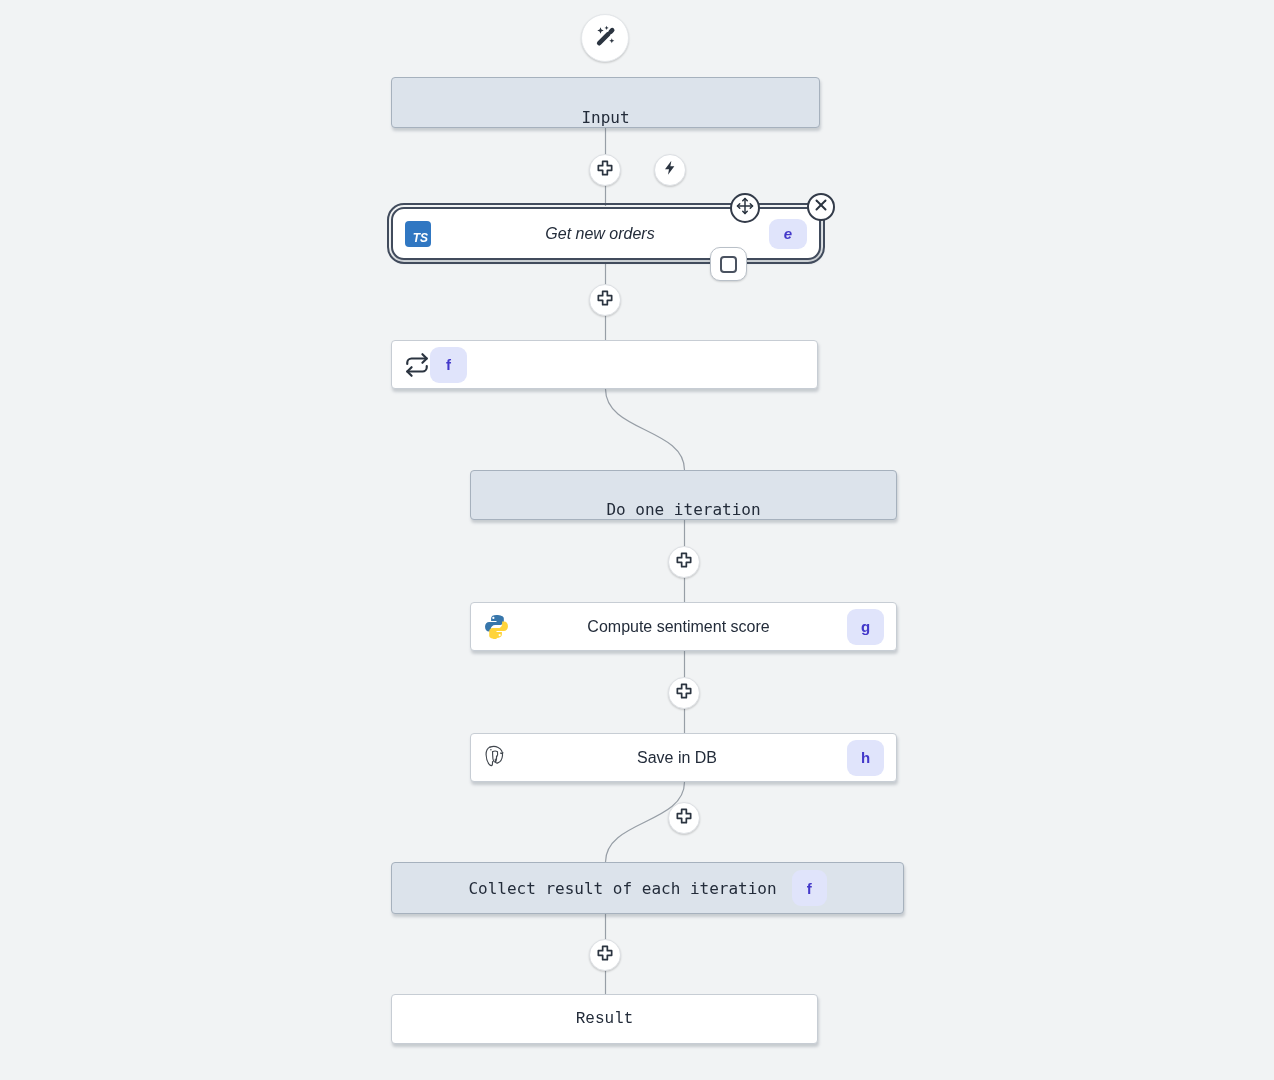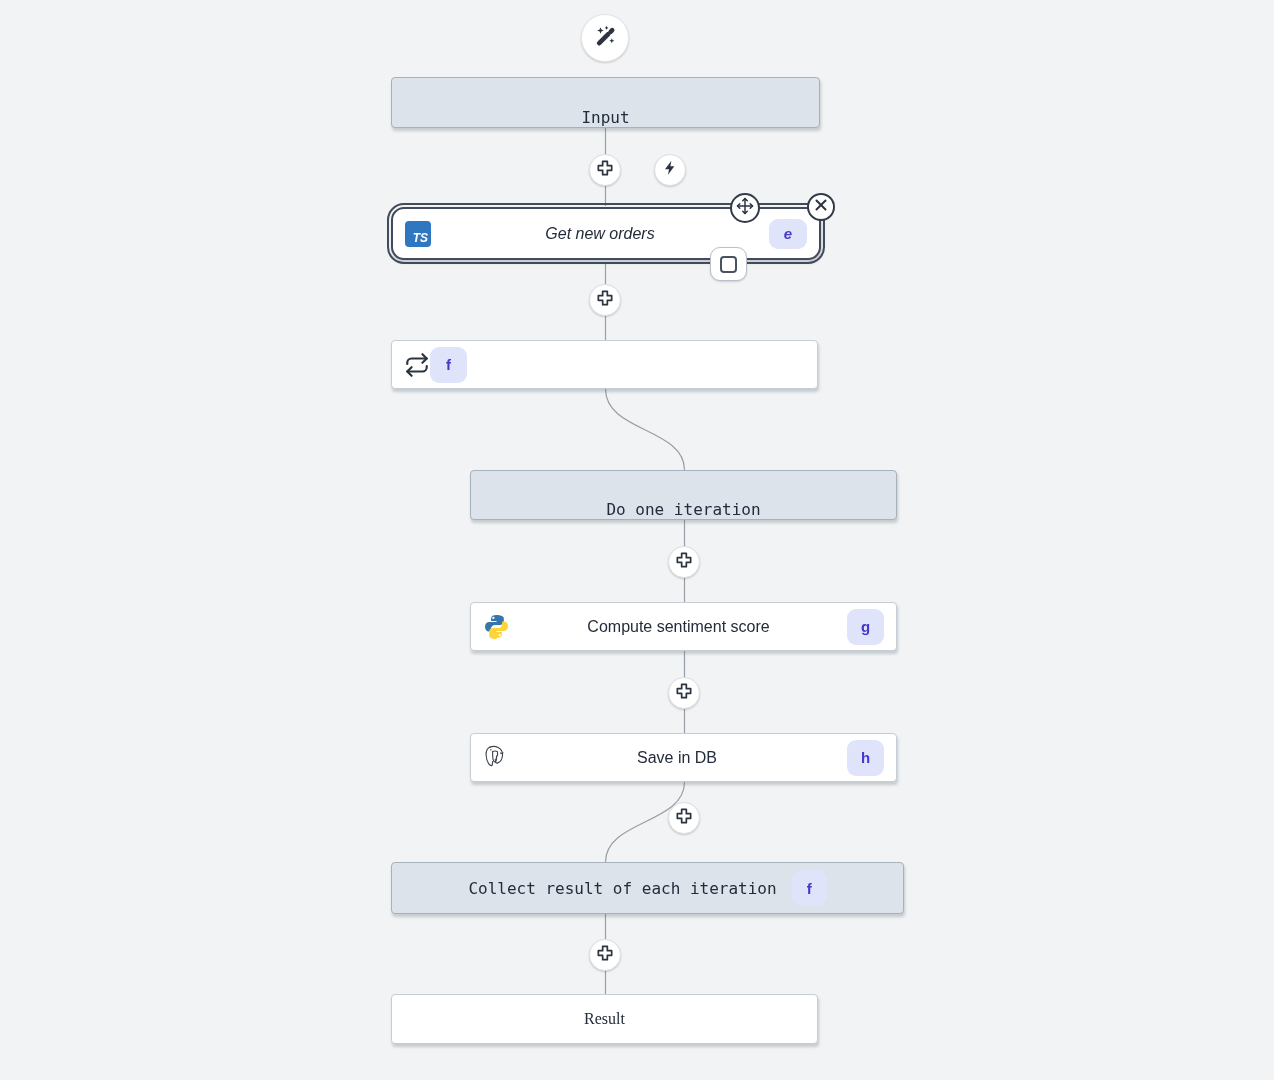--- a/index.html
+++ b/index.html
@@ -239,15 +239,15 @@
 </div>
 
 <div class="circle-btn sz32" style="left:589px; top:939px;">
   <span>
     <svg width="18" height="18" viewBox="0 0 20 20">
       <path d="M7.4 2.6 h5.2 v4.8 h4.8 v5.2 h-4.8 v4.8 h-5.2 v-4.8 h-4.8 v-5.2 h4.8 z" fill="#ffffff" stroke="#2b3440" stroke-width="1.9" stroke-linejoin="round"></path>
     </svg>
   </span>
 </div>
 
-<div class="node node-white" style="left:391px; top:994px; width:427px; height:50px; justify-content:center; font-family:Liberation Serif, serif;">
+<div class="node node-white" style="left:391px; top:994px; width:427px; height:50px; justify-content:center; font-family:Liberation Mono, monospace;">
   <span>Result</span>
 </div>
 
 </body></html>

